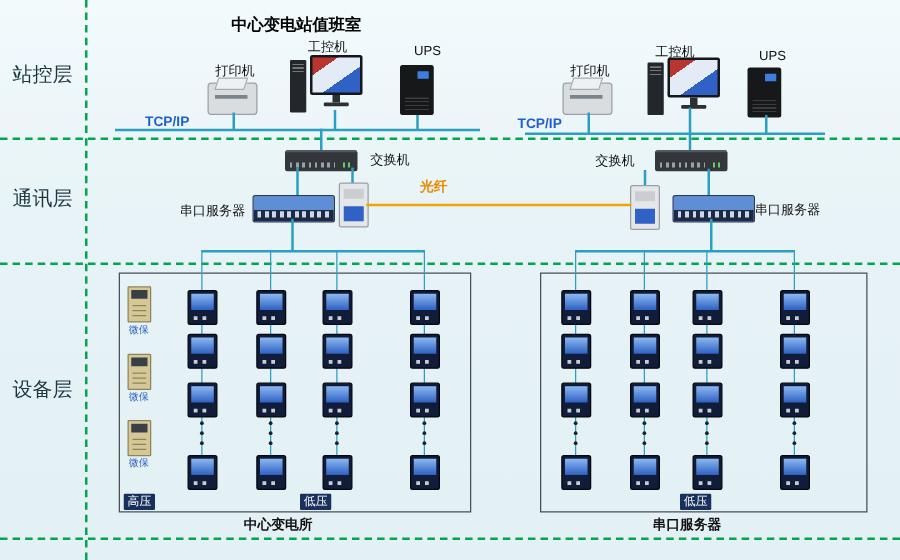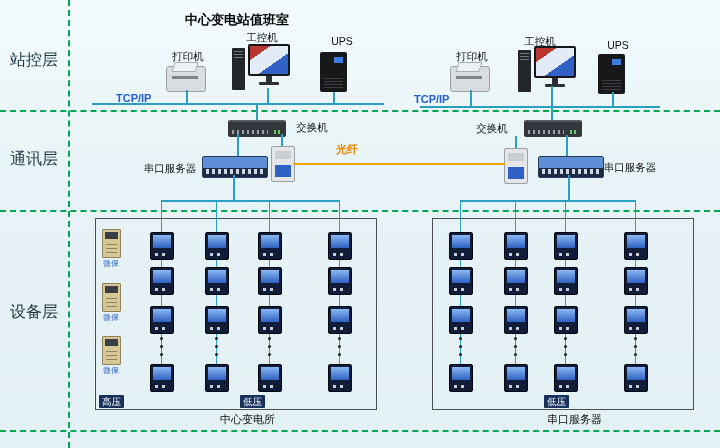--- a/index.html
+++ b/index.html
@@ -11,21 +11,21 @@
   
   .dash-h{position:absolute;left:0;width:720px;height:0;border-top:2px dashed var(--layer_divider,#00a651);}
   .dash-v{position:absolute;width:0;border-left:2px dashed var(--layer_divider,#00a651);}
   
   .layer-lbl{position:absolute;width:52px;text-align:center;font-size:16px;font-weight:normal;color:#1c3640;}
   .title{position:absolute;font-size:13px;font-weight:bold;color:#000;}
   .lbl{position:absolute;text-align:center;font-size:10.5px;color:#101010;}
   .tcp{position:absolute;font-size:11px;font-weight:bold;color:var(--tcpip_text,#1f5fcf);}
   .fiber-lbl{position:absolute;font-size:11px;font-weight:bold;color:var(--fiber_text,#e88a00);}
   .prot-lbl{position:absolute;width:22px;text-align:center;font-size:8px;color:#2a5fc0;}
-  .sta-lbl{position:absolute;text-align:right;font-size:11px;color:#101010;}
+  .sta-lbl{position:absolute;text-align:left;font-size:11px;color:#101010;font-weight:bold;}
   .vbadge{position:absolute;background:#17305c;color:#fff;font-size:9.5px;line-height:13px;padding:0 3px;border-radius:1px;}
   
   .net-h{position:absolute;height:2px;background:var(--network_line,#2b9fc2);}
   .net-v{position:absolute;width:2px;background:var(--network_line,#2b9fc2);}
   .col-line{position:absolute;width:1px;background:var(--network_line,#2b9fc2);}
   .fiber-line{position:absolute;height:2px;background:var(--fiber_line,#f0a500);}
   
   .devbox{position:absolute;border:1px solid #4a4f55;}
   
   .printer{position:absolute;width:38px;height:24px;background:#d9dde0;border:1px solid #9aa0a6;border-radius:3px;}

